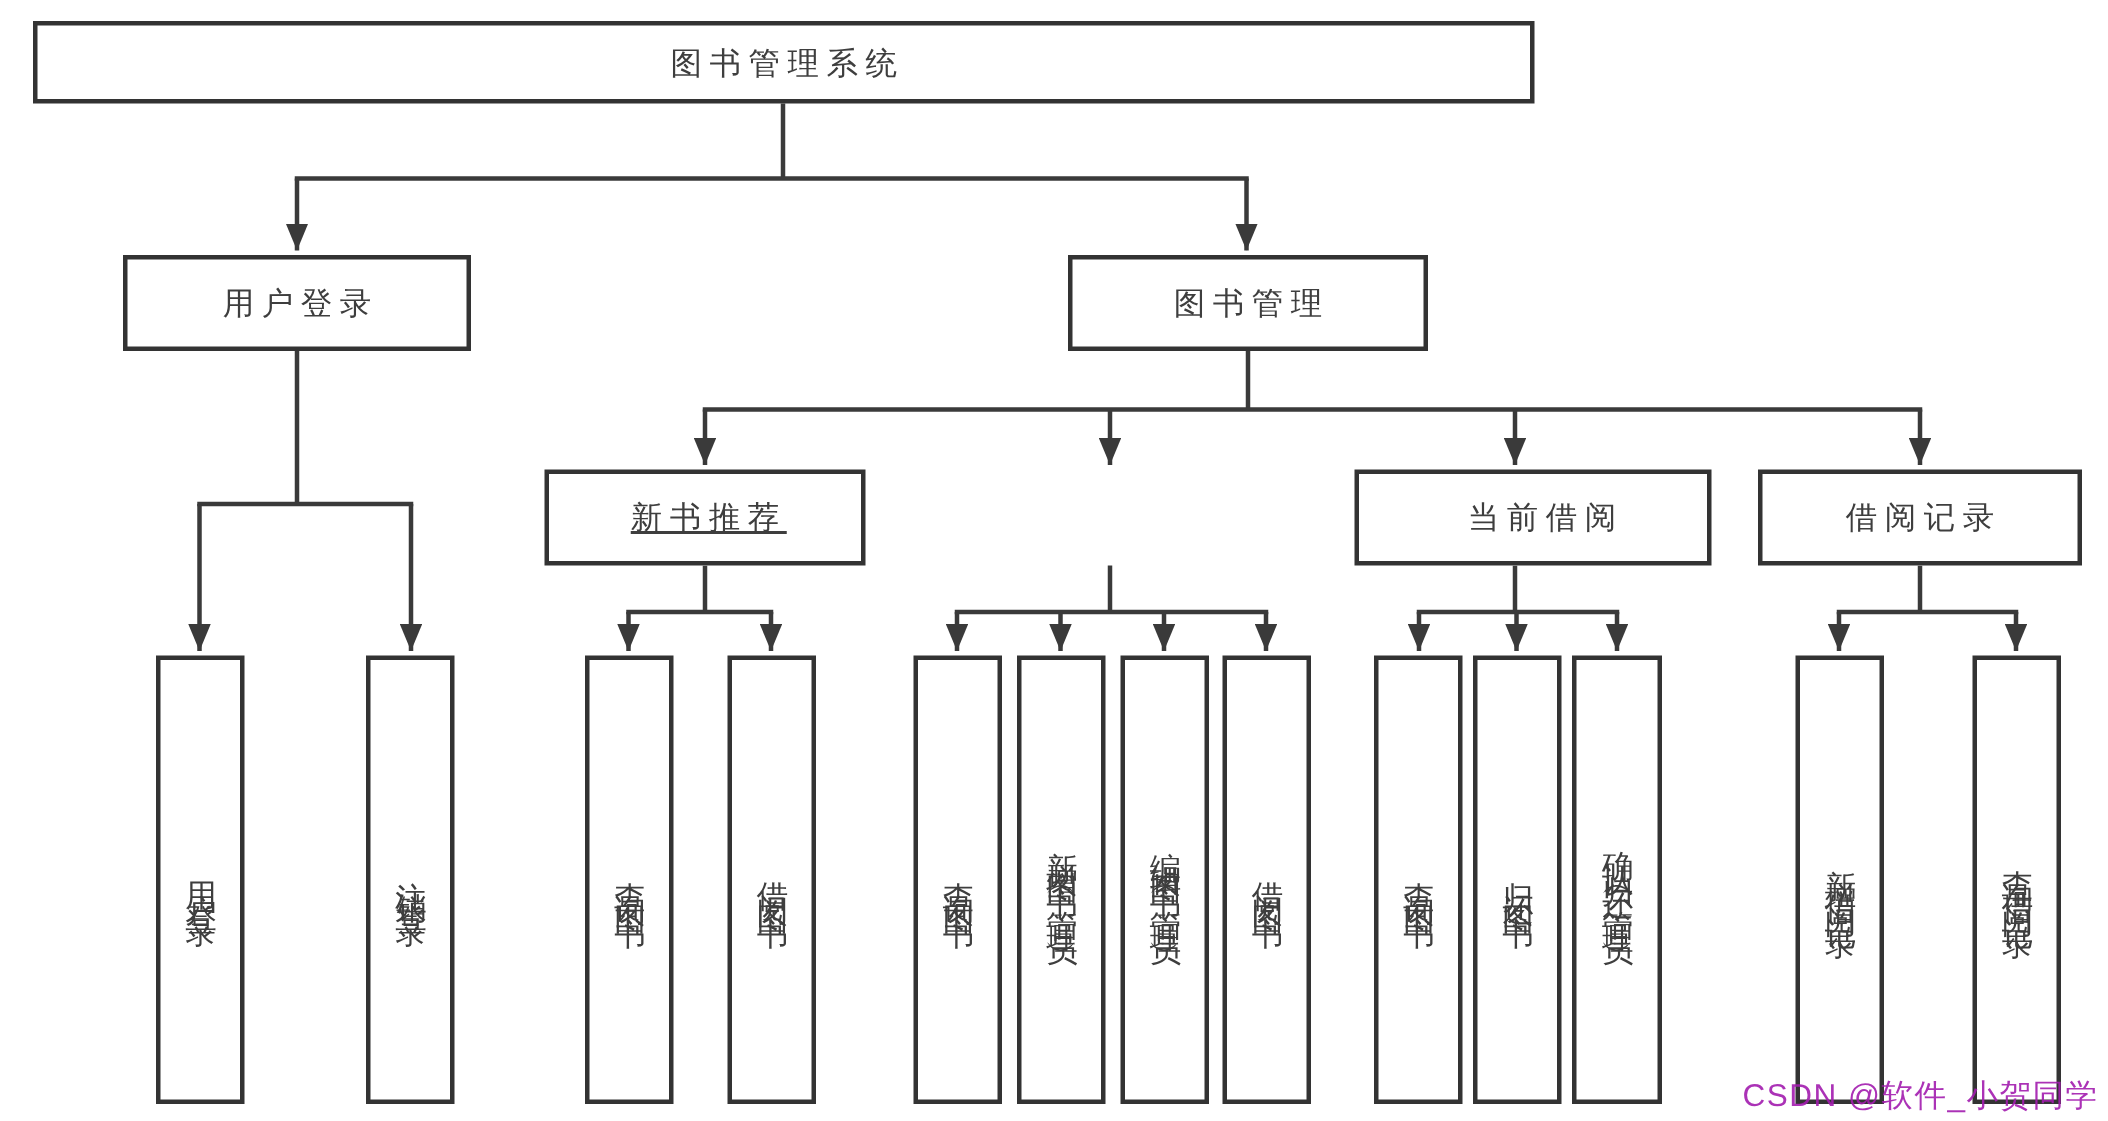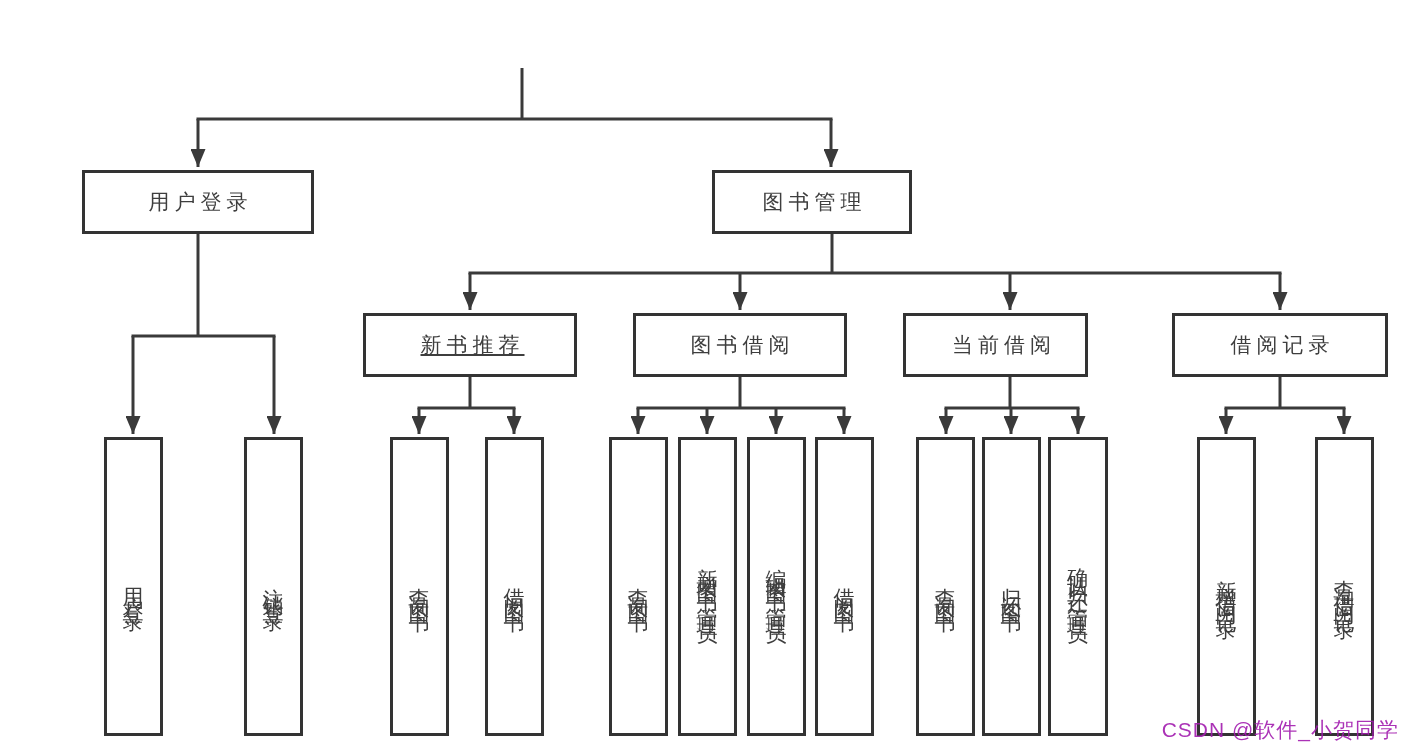--- a/index.html
+++ b/index.html
@@ -42,24 +42,24 @@
   }
   .v-node .v-label {
     writing-mode: vertical-rl;
     letter-spacing: 8px;
     line-height: 1;
     white-space: nowrap;
   }
   
   #n-root  { left: 22px;  top: 14px;  width: 1001px; height: 55px; }
   #n-login { left: 82px;  top: 170px; width: 232px;  height: 64px; }
-  #n-mgmt  { left: 712px; top: 170px; width: 200px;  height: 64px; justify-content: center; }
+  #n-mgmt  { left: 712px; top: 170px; width: 240px;  height: 64px; justify-content: center; }
   #n-rec   { left: 363px; top: 313px; width: 214px;  height: 64px; text-decoration: underline; }
   #n-bor   { left: 633px; top: 313px; width: 214px;  height: 64px; }
-  #n-cur   { left: 903px; top: 313px; width: 185px;  height: 64px; padding-left: 12px; }
+  #n-cur   { left: 903px; top: 313px; width: 238px;  height: 64px; padding-left: 12px; }
   #n-hist  { left: 1172px;top: 313px; width: 216px;  height: 64px; }
   .leaf    { top: 437px; height: 299px; width: 59px; }
   #lf-a1 { left: 104px; }  #lf-a2 { left: 244px; }
   #lf-b1 { left: 390px; }  #lf-b2 { left: 485px; }
   #lf-c1 { left: 609px; }  #lf-c2 { left: 678px; }
   #lf-c3 { left: 747px; }  #lf-c4 { left: 815px; }
   #lf-d1 { left: 916px; }  #lf-d2 { left: 982px; }  #lf-d3 { left: 1048px; width: 60px; }
   #lf-e1 { left: 1197px; } #lf-e2 { left: 1315px; }
   #watermark {
     position: absolute;
@@ -119,33 +119,33 @@
     <path d="M946,408 V434" marker-end="url(#arr)"></path>
     <path d="M1011,408 V434" marker-end="url(#arr)"></path>
     <path d="M1078,408 V434" marker-end="url(#arr)"></path>
 
     <path d="M1280,377 V408"></path>
     <path d="M1224.5,408 H1345.5"></path>
     <path d="M1226,408 V434" marker-end="url(#arr)"></path>
     <path d="M1344,408 V434" marker-end="url(#arr)"></path>
   </svg>
 
+  <div class="node h-node" id="n-root">
+    <span>图书管理系统</span>
+  </div>
 
   <div class="node h-node" id="n-login">
     <span>用户登录</span>
   </div>
   <div class="node h-node" id="n-mgmt">
     <span>图书管理</span>
   </div>
 
   <div class="node h-node" id="n-rec">
     <span>新书推荐</span>
-  </div>
-  <div class="node h-node" id="n-bor">
-    <span>图书借阅</span>
   </div>
   <div class="node h-node" id="n-cur">
     <span>当前借阅</span>
   </div>
   <div class="node h-node" id="n-hist">
     <span>借阅记录</span>
   </div>
 
   <div class="node v-node leaf" id="lf-a1">
     <span class="v-label">用户登录</span>

